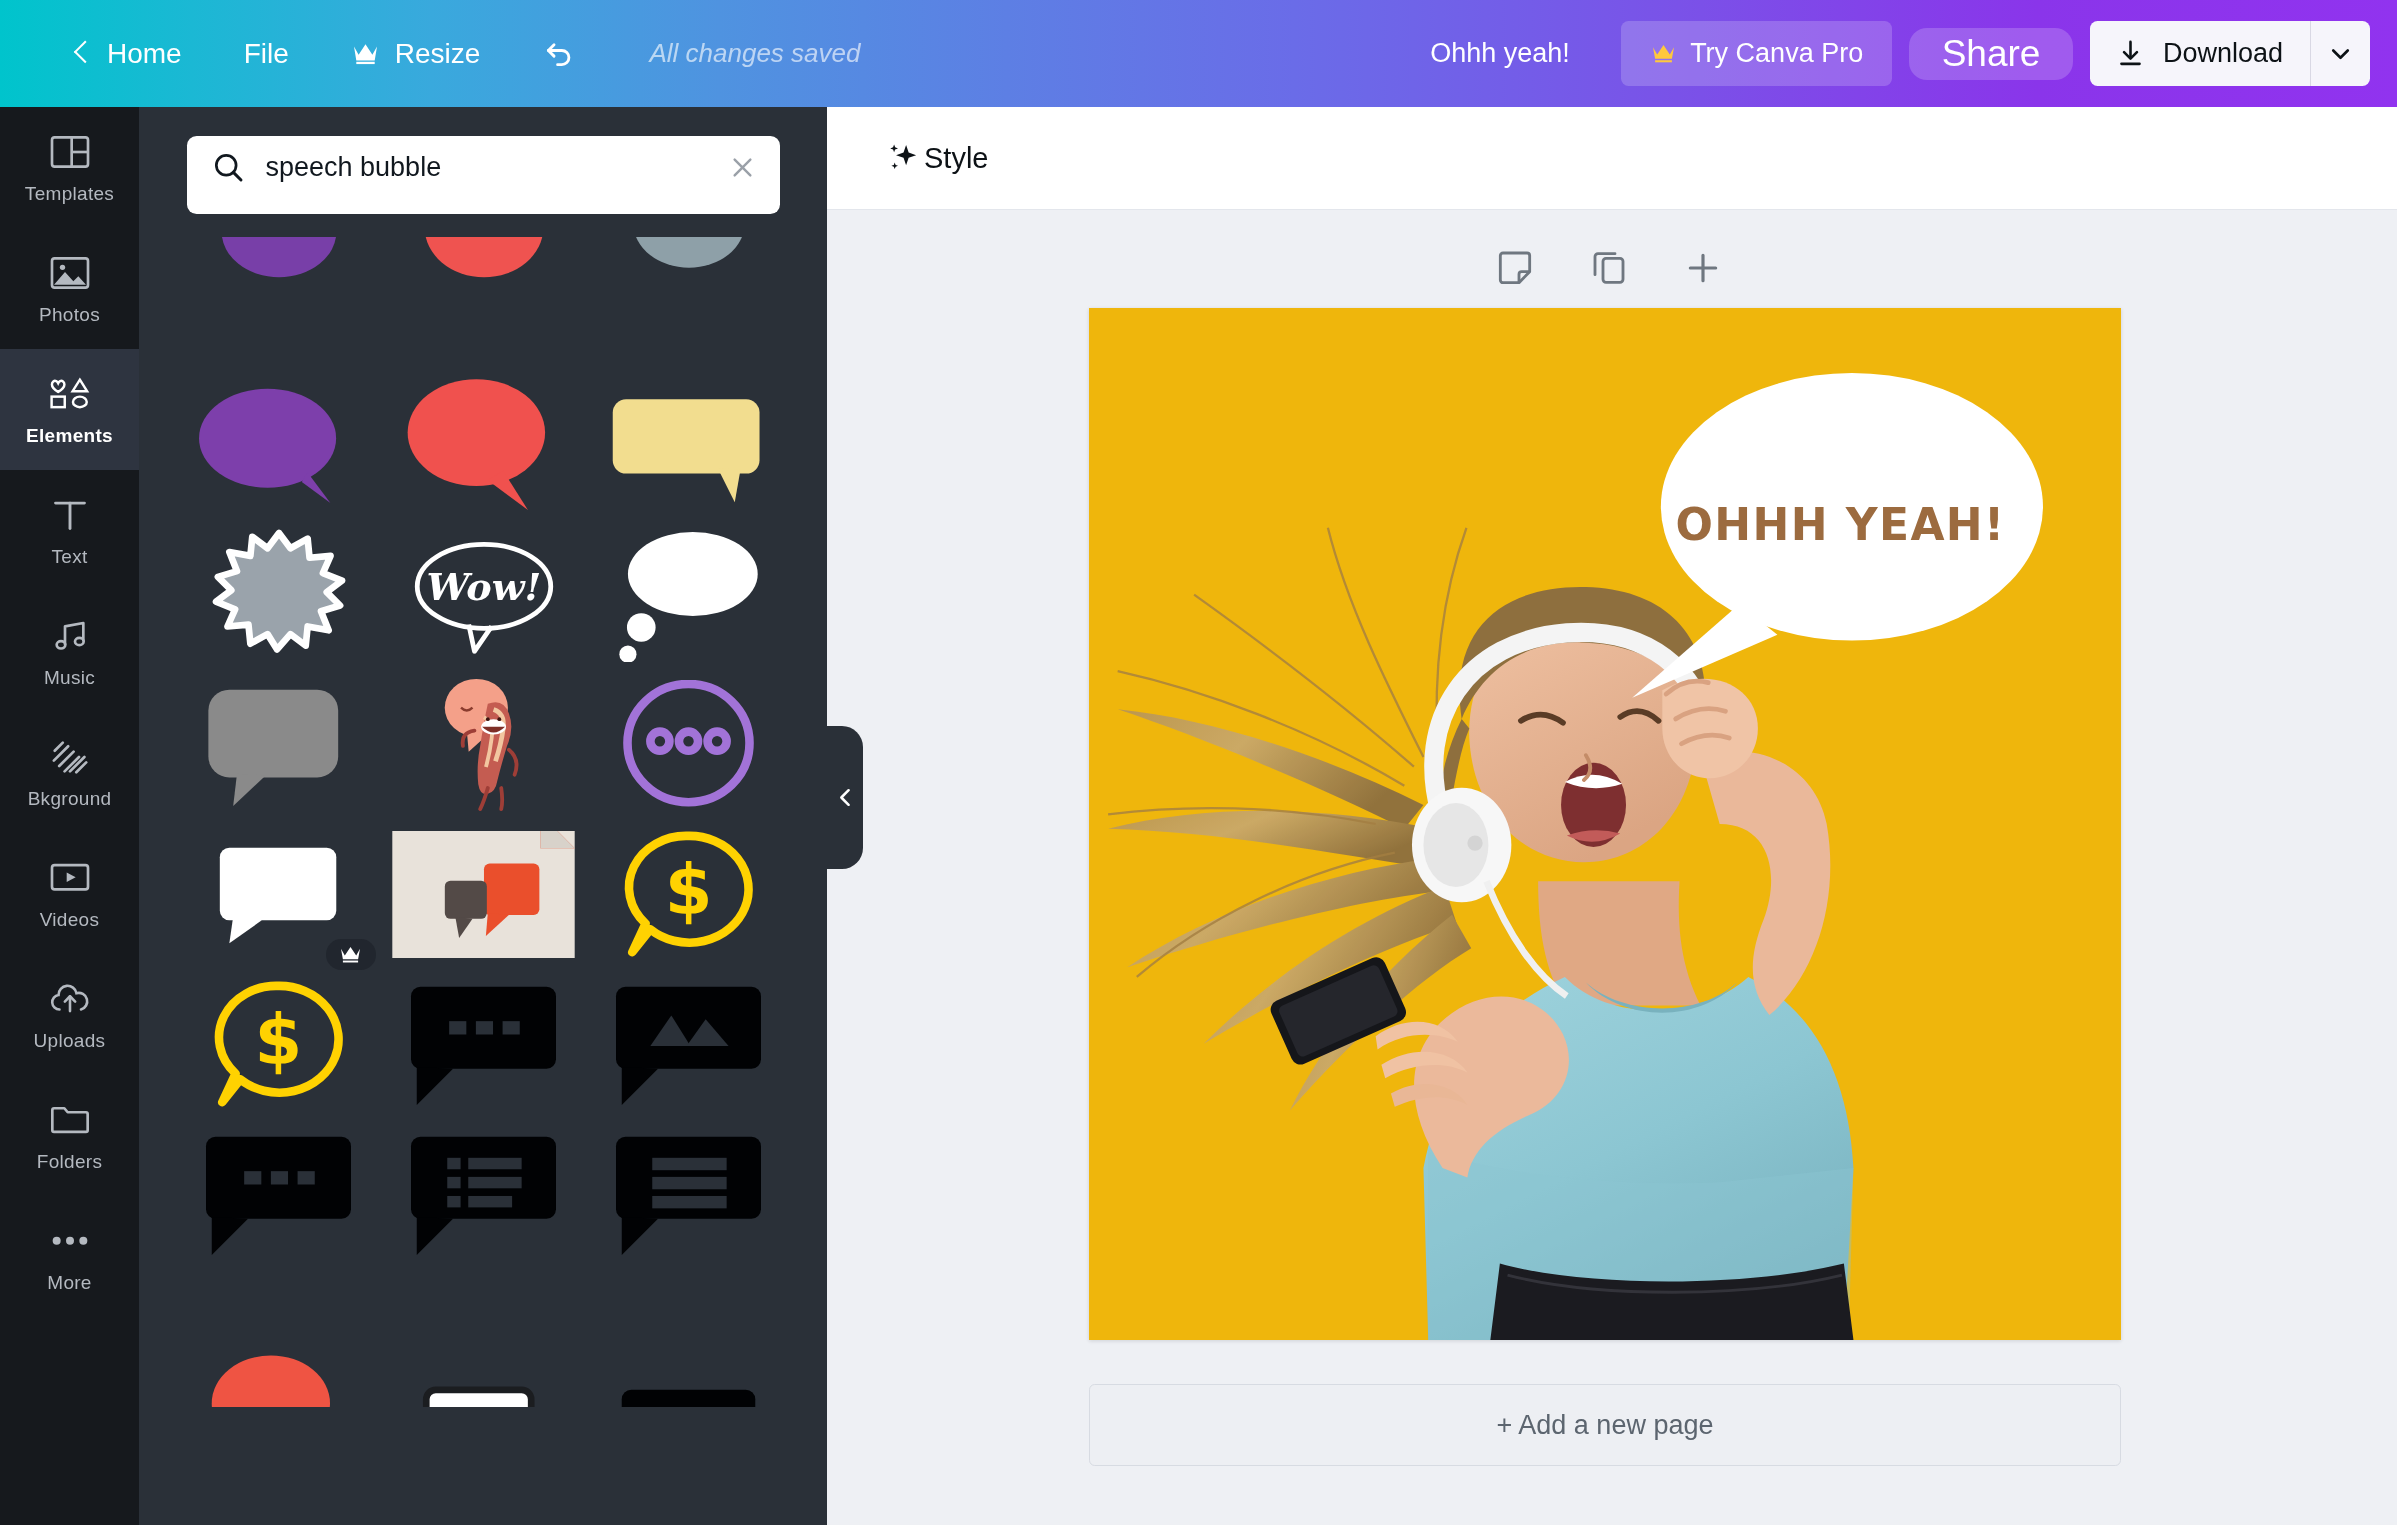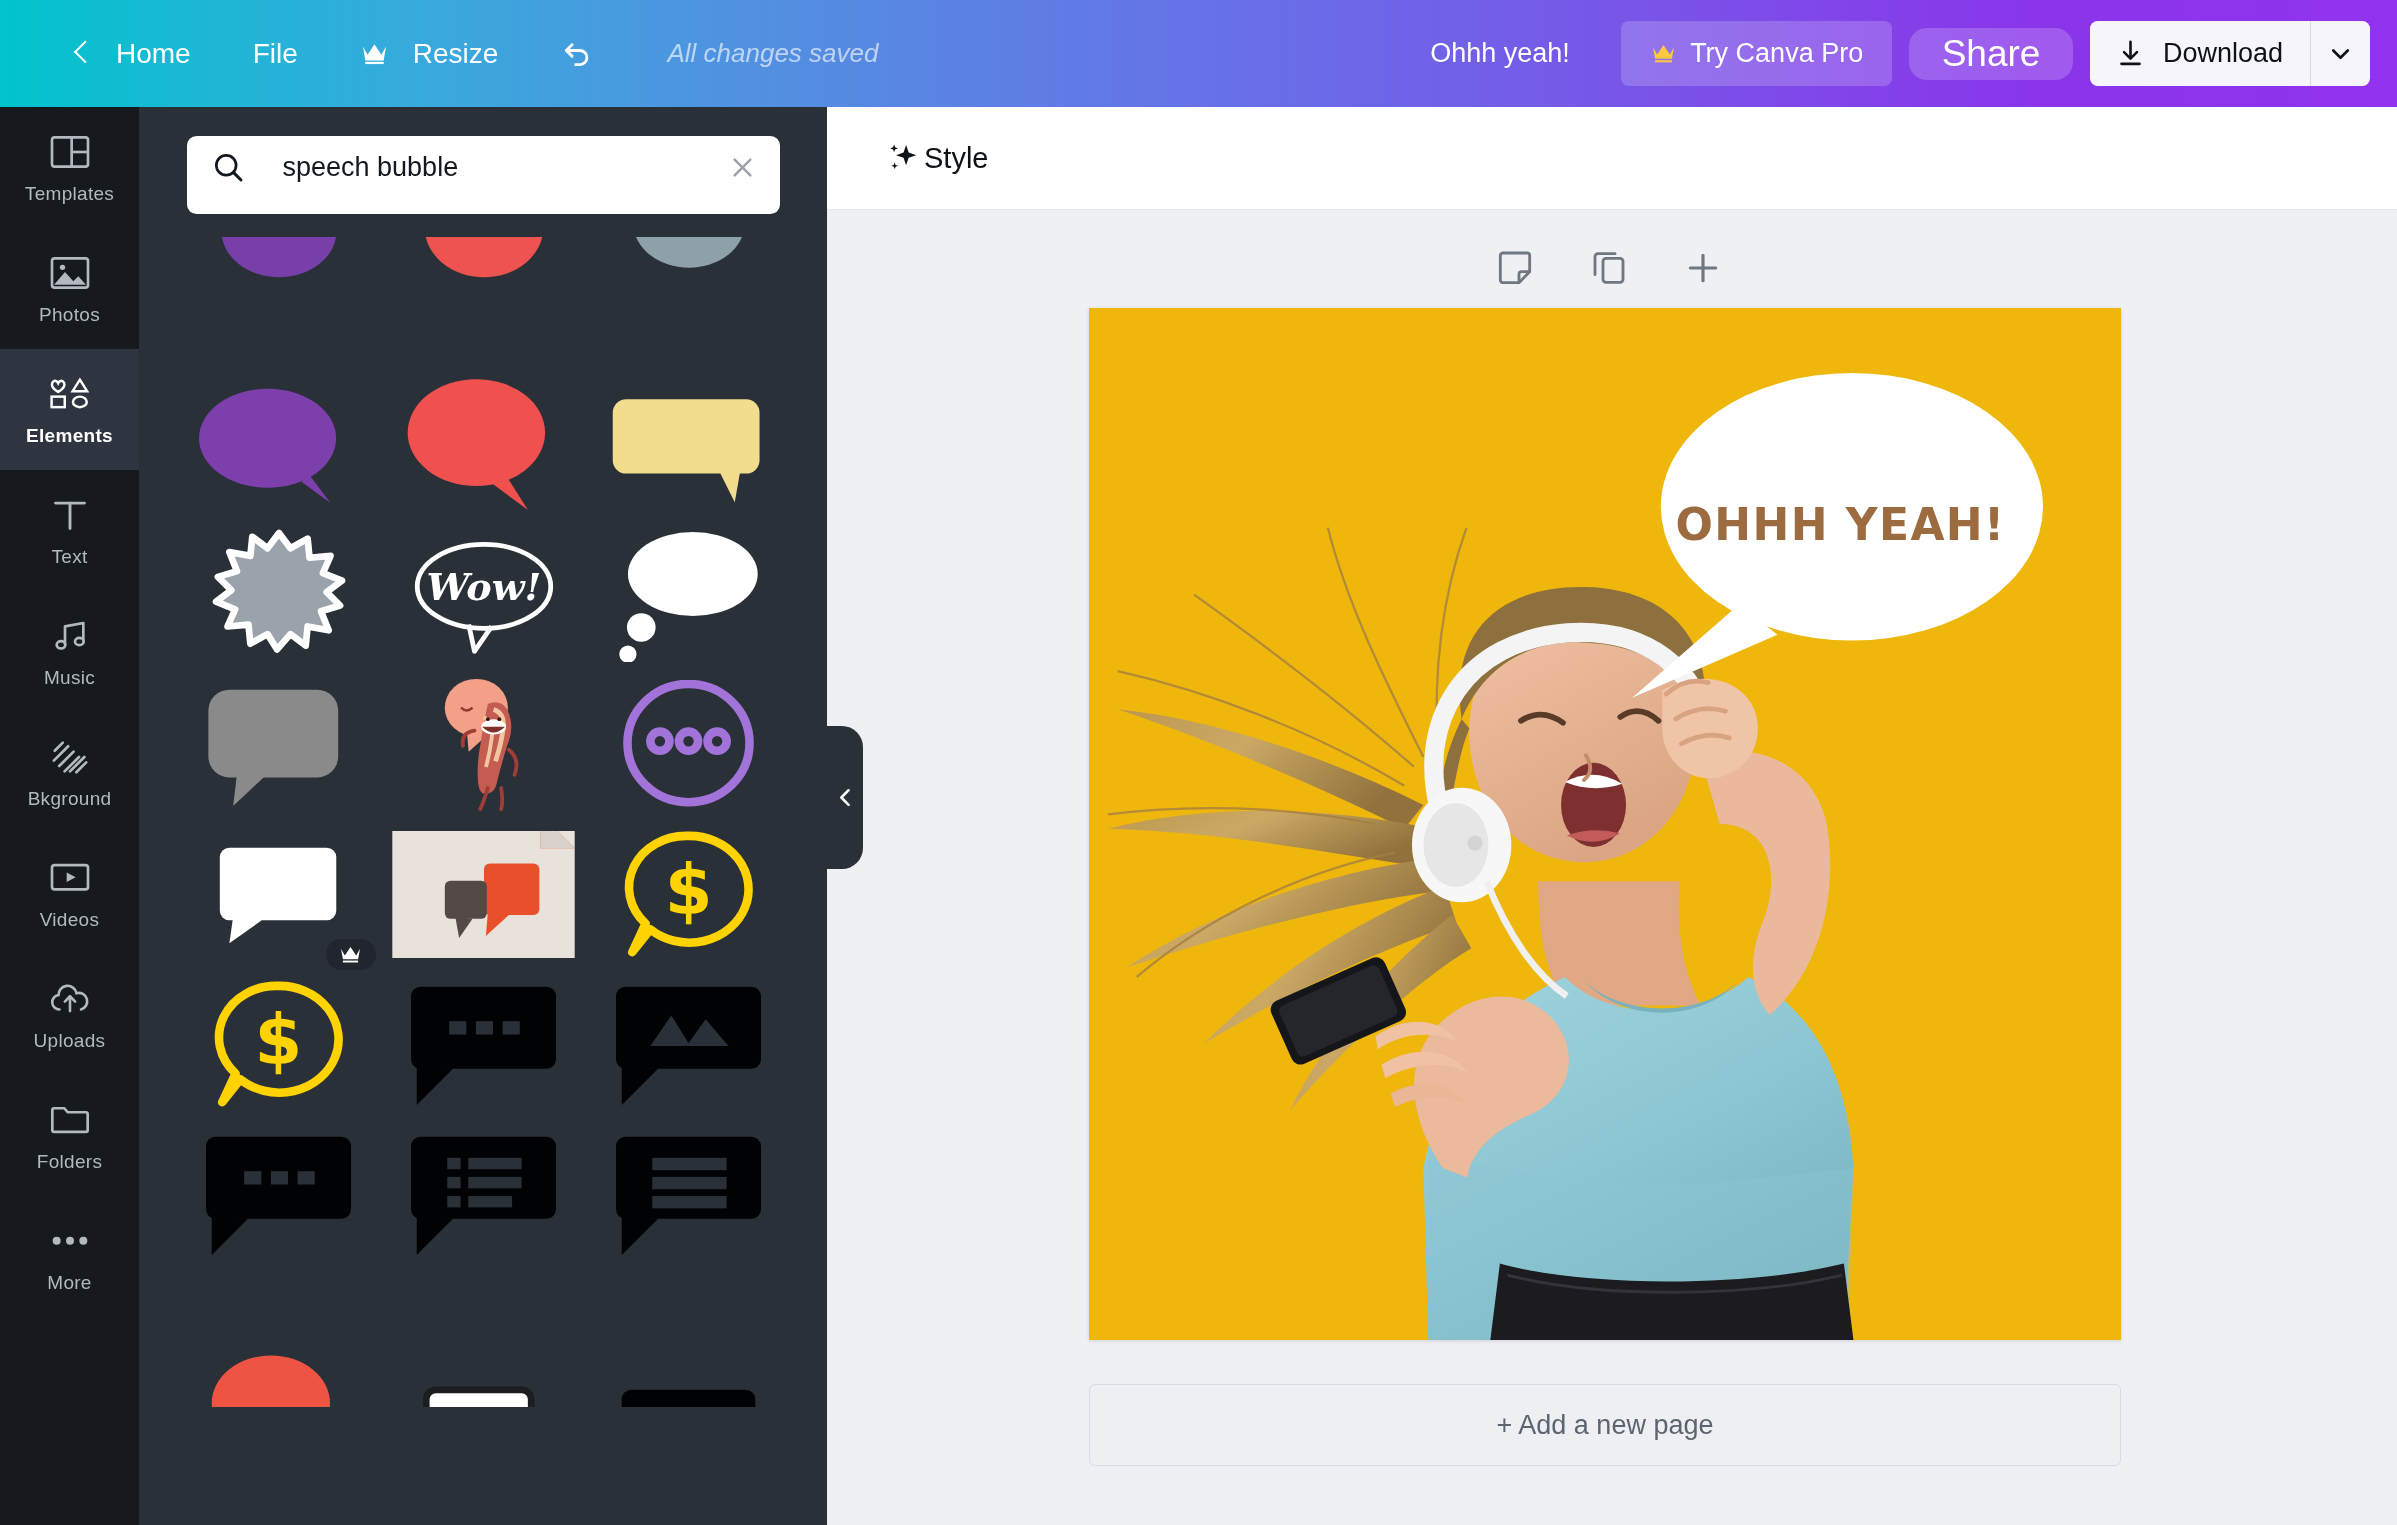--- a/index.html
+++ b/index.html
@@ -16,21 +16,21 @@
     width: 2397px; height: 107px;
     background: linear-gradient(90deg,
         #00c4cc 0%, #1bb8d4 8%, #39a9dd 18%,
         #4f93e0 30%, #5d7fe4 42%, #6a6ce8 54%,
         #7a52e8 70%, #8a35ea 85%, #9133ef 100%);
     display: flex; align-items: center;
     z-index: 30;
   }
   .tb-left { display: flex; align-items: center; padding-left: 40px; gap: 0; }
   .tb-btn {
-    display: flex; align-items: center; gap: 24px;
+    display: flex; align-items: center; gap: 15px;
     color: #ffffff; font-size: 28px; font-weight: 400;
     padding: 0 31px; height: 107px; line-height: 107px;
     cursor: pointer; white-space: nowrap;
   }
   .chev-left { display:inline-block; width: 21px; height: 21px; position: relative; }
   .chev-left::before{
     content:""; position:absolute; left:5.7px; top:1px;
     width:14.3px; height:14.3px; border-left:2.9px solid #fff; border-bottom:2.9px solid #fff;
     transform: rotate(45deg);
   }
@@ -106,21 +106,21 @@
   }
   .panel-scroll { position:absolute; inset:0; overflow:hidden; }
   .search-wrap {
     position: absolute; left: 48px; top: 29px;
     width: 593px; height: 78px; z-index: 5;
   }
   .search-box {
     width: 100%; height: 100%;
     background: #ffffff; border-radius: 9.6px;
     display: flex; align-items: center; padding: 0 23px 16px 25px;
-    gap: 38px;
+    gap: 21px;
   }
   .search-input {
     flex: 1; border: none; outline: none;
     font-size: 27px; color: #11181f;
     font-family: "Liberation Sans", sans-serif;
     background: transparent;
   }
   .x-btn { cursor: pointer; display:flex; }
 
   .grid {

